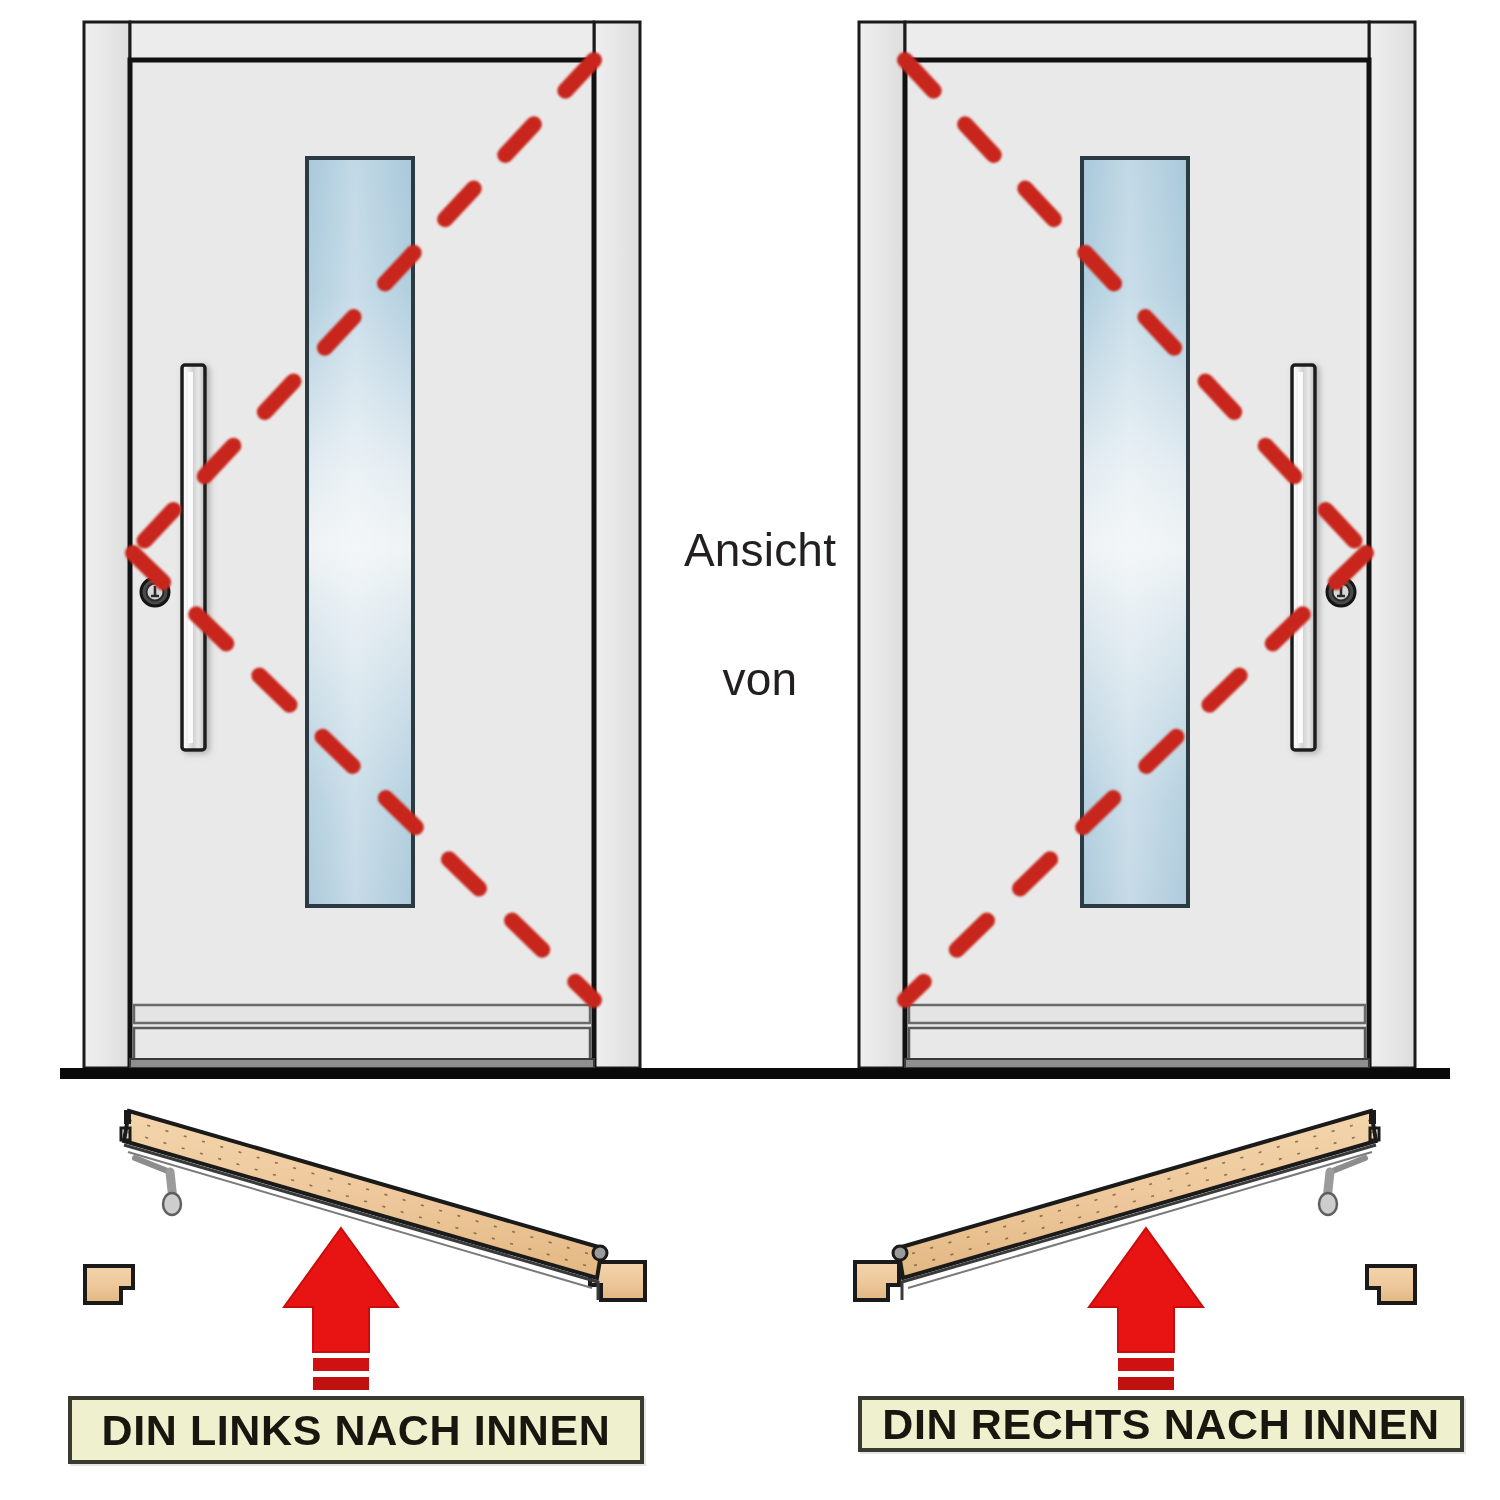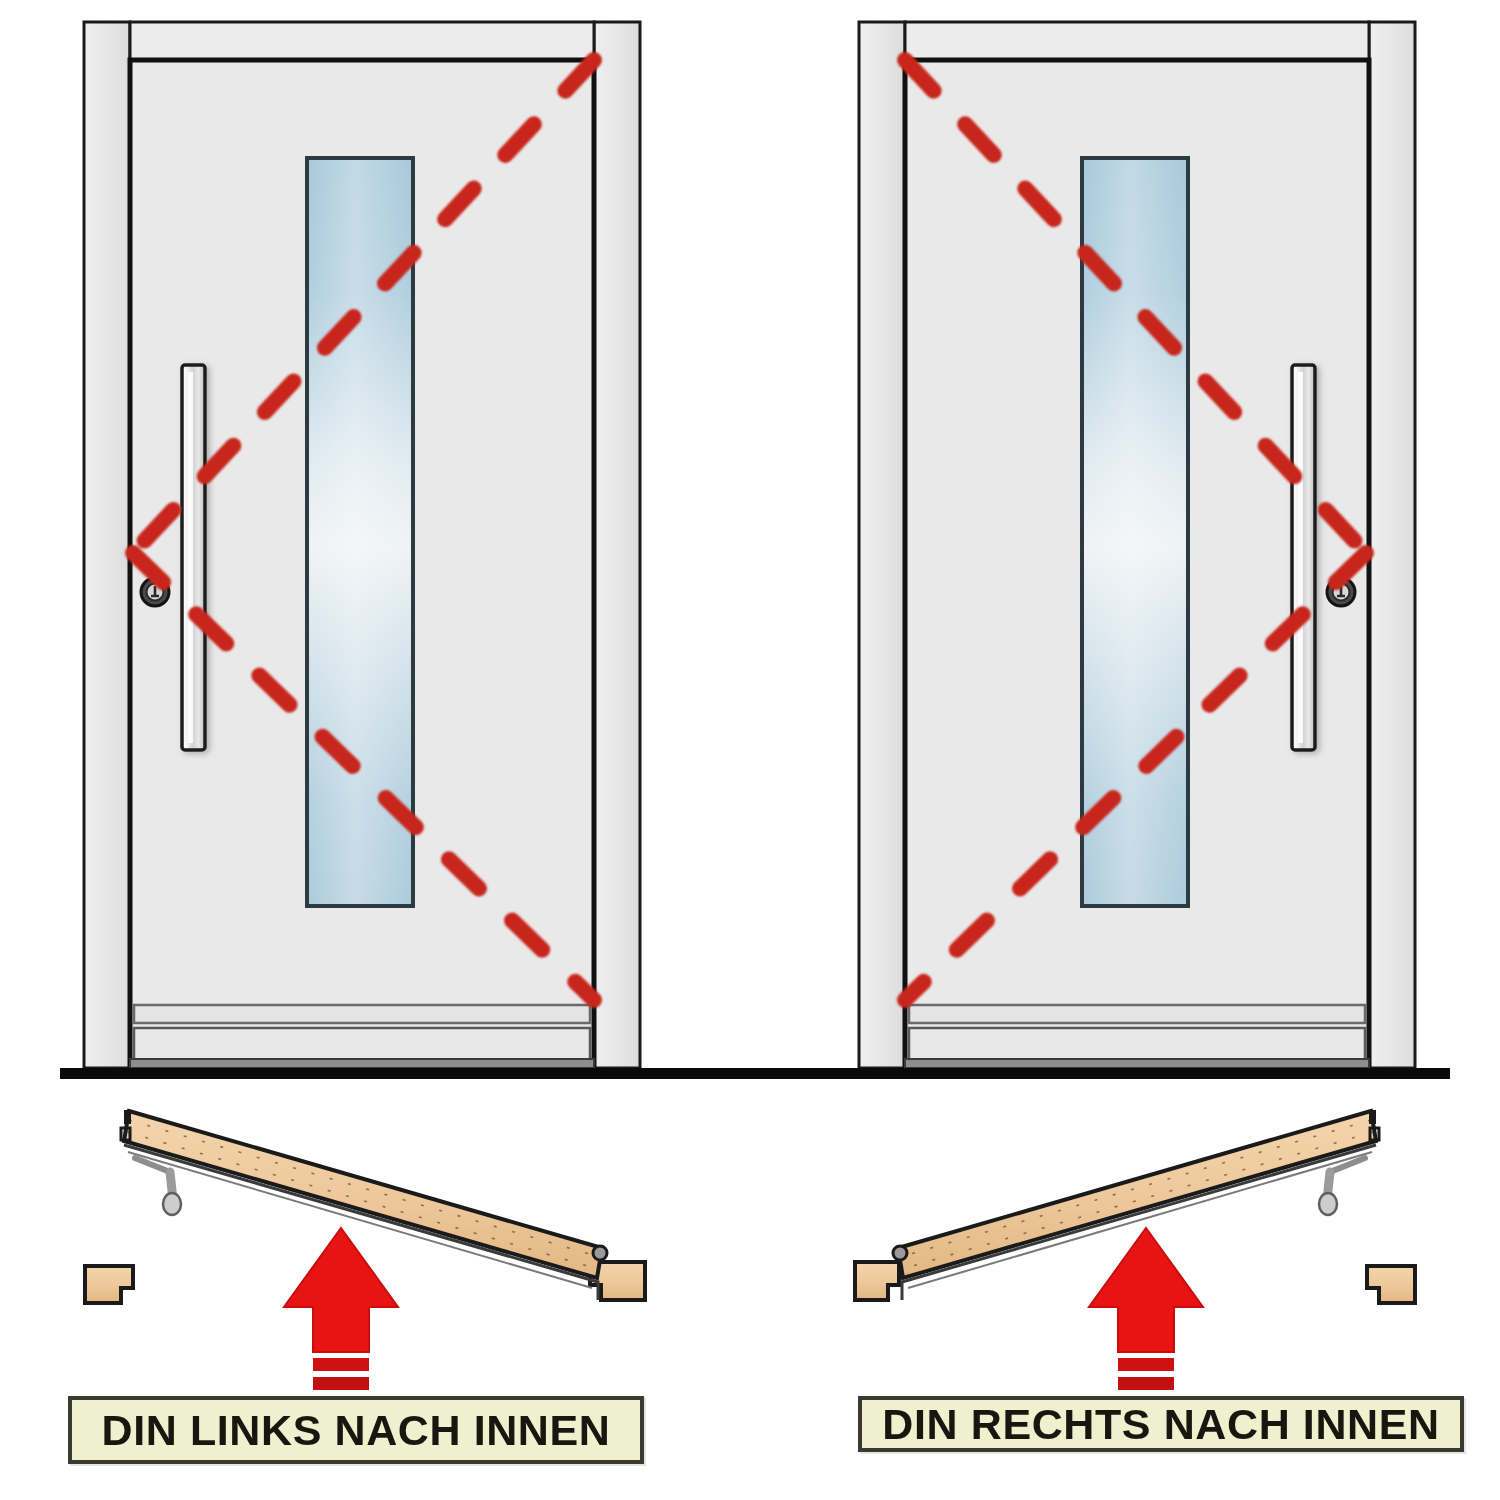--- a/index.html
+++ b/index.html
@@ -236,18 +236,20 @@
 
       <g>
         <path d="M1146 1228 L1203 1307 L1174 1307 L1174 1352 L1118 1352 L1118 1307 L1089 1307 Z" fill="#e81414" stroke="#c90d0d" stroke-width="2"></path>
         <rect x="1118" y="1358" width="56" height="13" fill="#d01111"></rect>
         <rect x="1118" y="1377" width="56" height="13" fill="#c01010"></rect>
       </g>
     </g>
   </svg>
 
   <div class="centerText">
+    <div>Ansicht</div>
+    <div>von</div>
   </div>
 
   <div class="labelBox" id="label-left">DIN LINKS NACH INNEN</div>
   <div class="labelBox" id="label-right">DIN RECHTS NACH INNEN</div>
 
 </div>
 
 </body></html>

